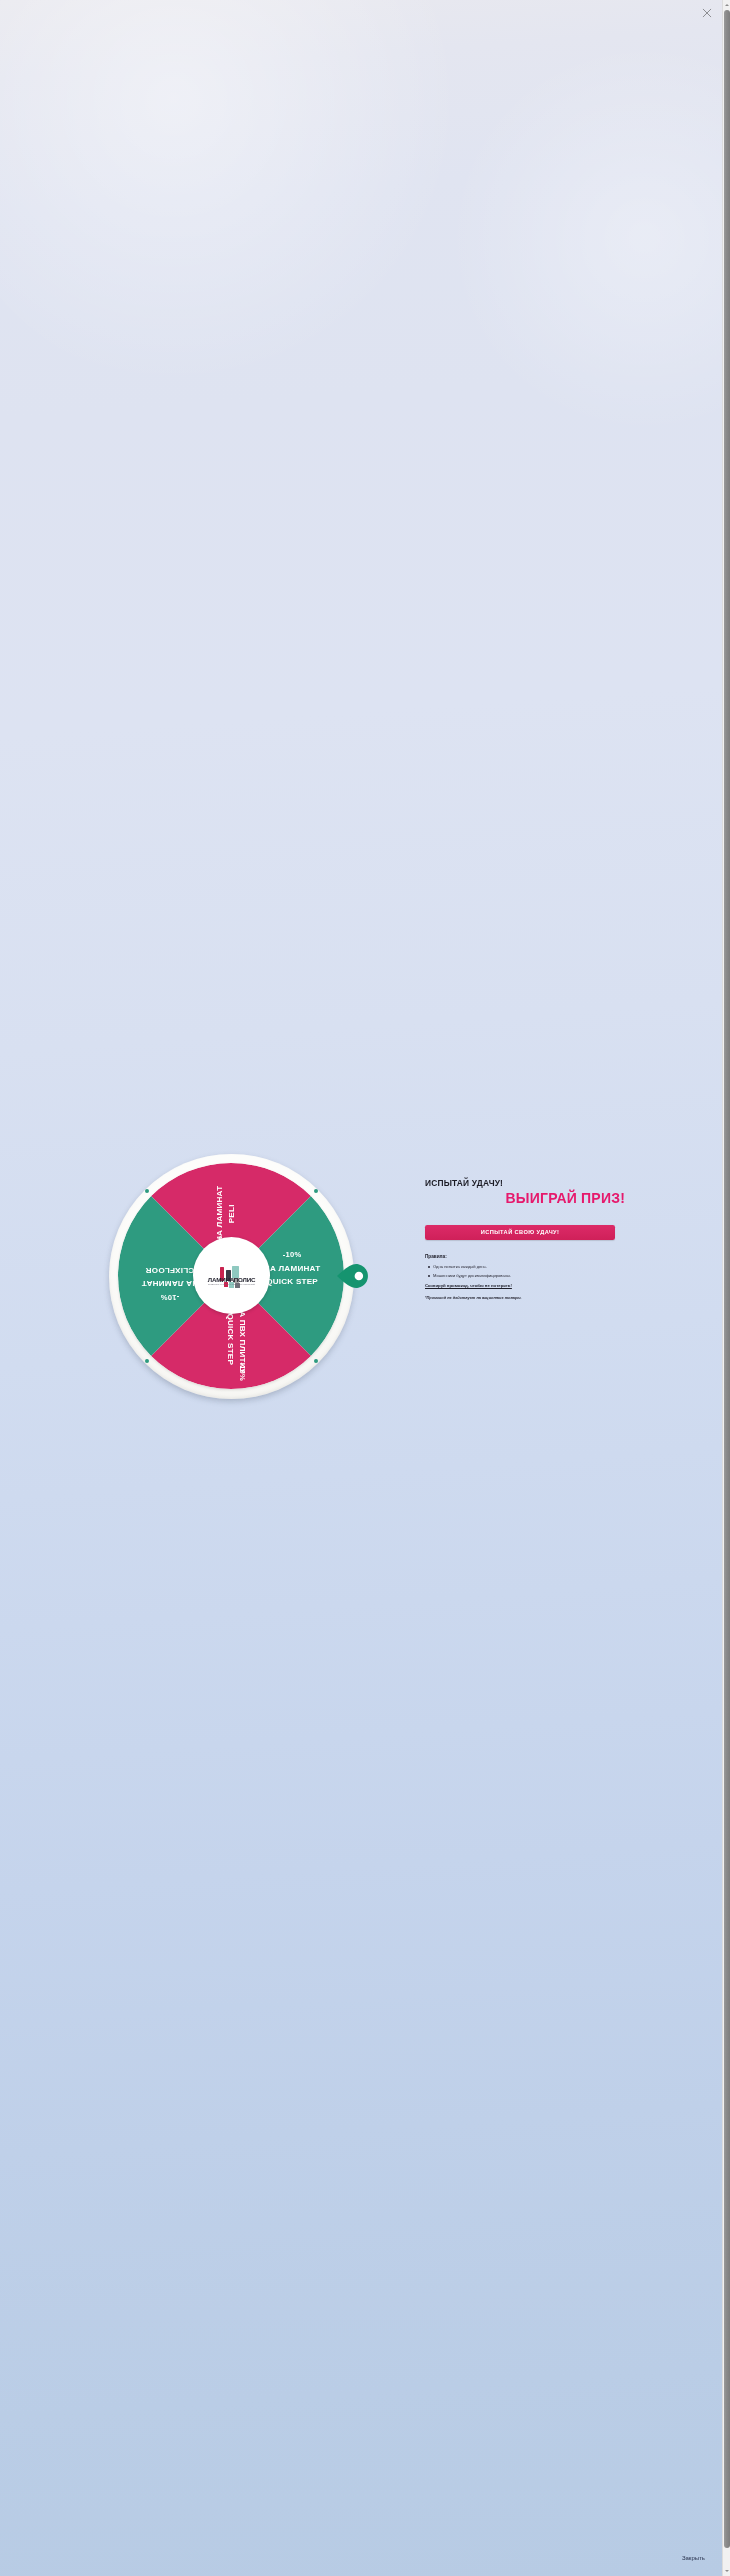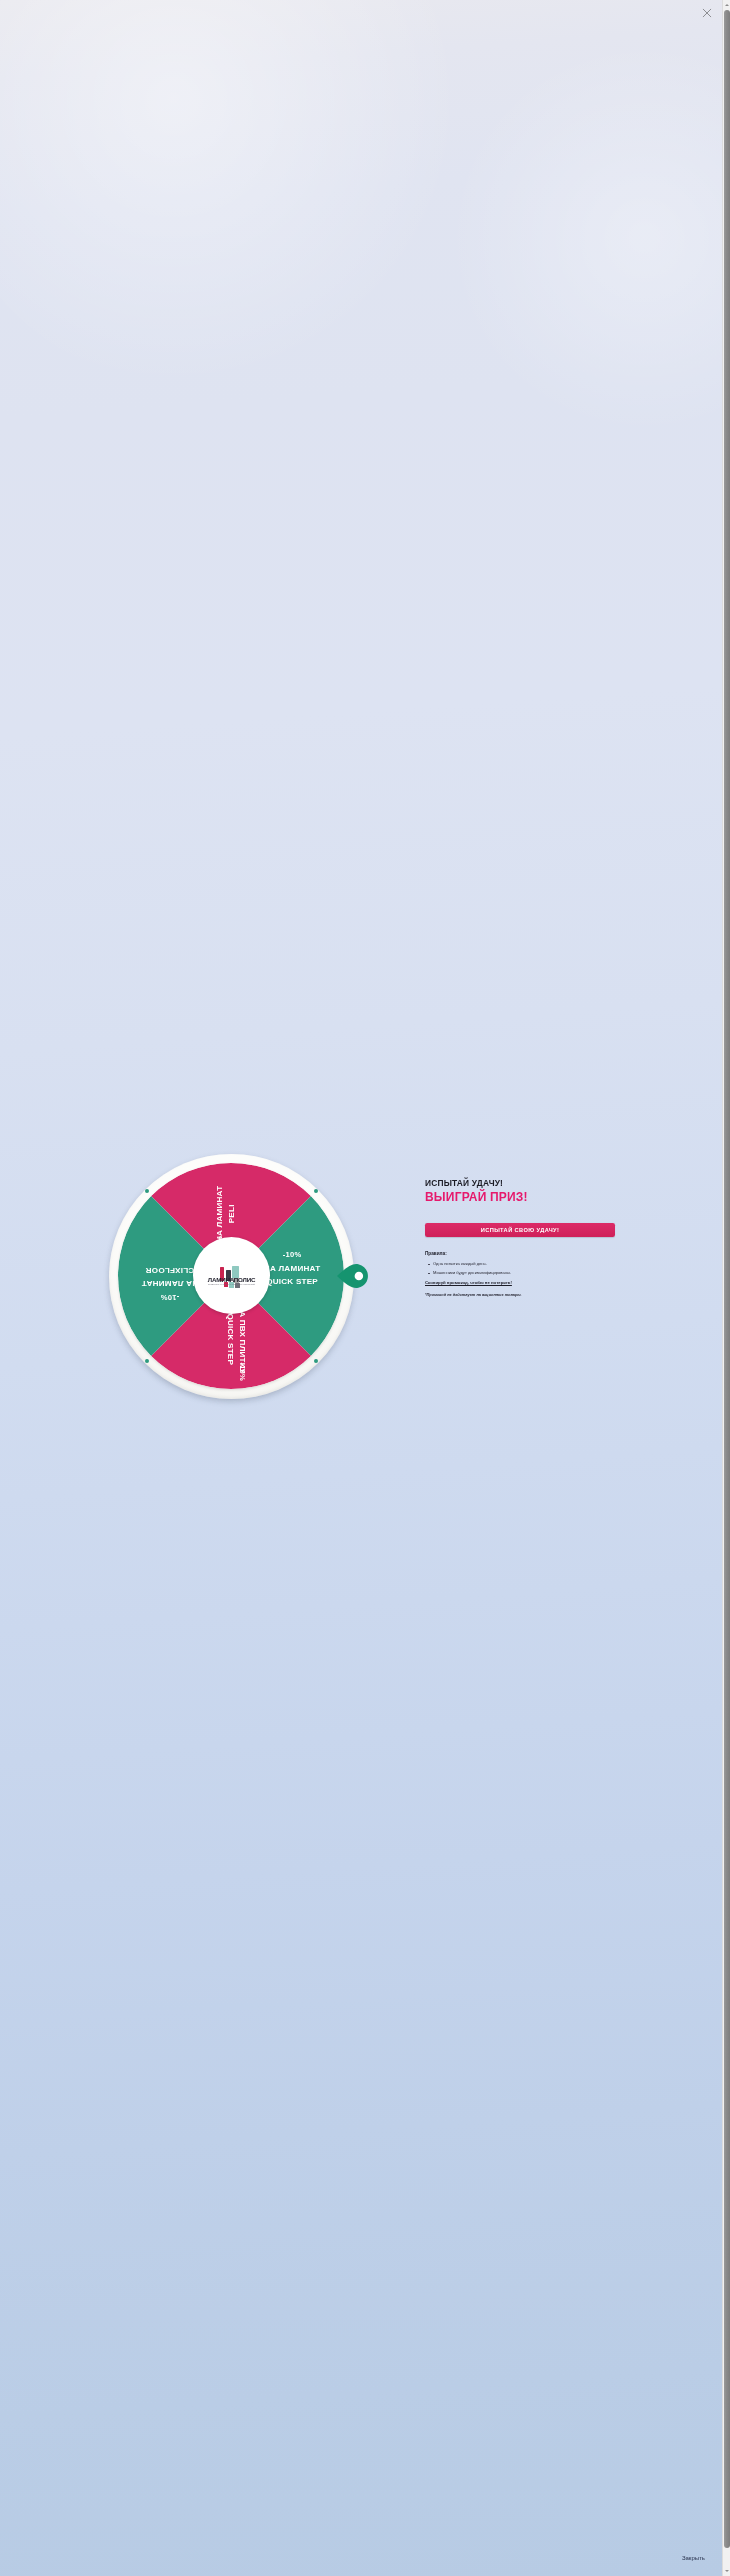--- a/index.html
+++ b/index.html
@@ -254,26 +254,27 @@
 
   .headline-1 {
     font-size: 8.4px;
     font-weight: 700;
     color: #1b1b24;
     letter-spacing: 0.2px;
     line-height: 1.28;
     margin: 0;
   }
   .headline-2 {
-    font-size: 12px;
+    font-size: 14px;
     font-weight: 700;
     color: #e6196c;
     letter-spacing: 0.2px;
     line-height: 1.28;
     margin: 1.1px 0 0 0;
+    text-align: right;
   }
 
   .cta-btn {
     display: block;
     width: 190px;
     height: 14.6px;
     margin-top: 17.3px;
     border: none;
     border-radius: 2.2px;
     background: linear-gradient(180deg, #dc2a67 0%, #d52560 55%, #cf2059 100%);

